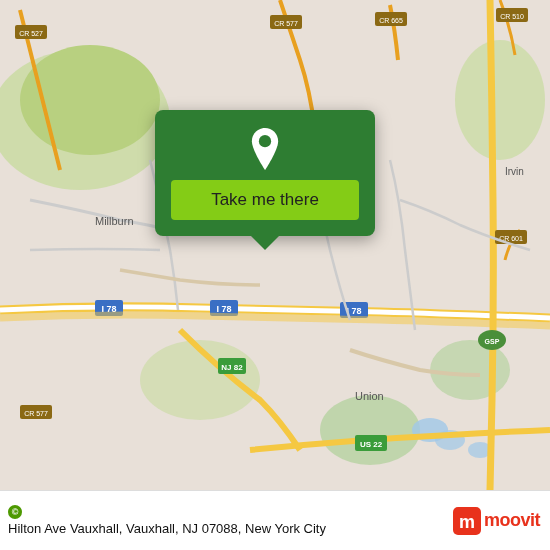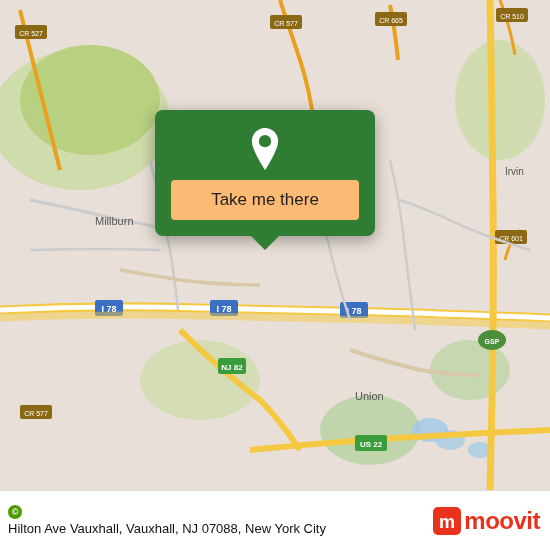--- a/index.html
+++ b/index.html
@@ -53,21 +53,21 @@
       border-top: 14px solid #2e7d32;
     }
 
     #popup-pin {
       width: 42px;
       height: 42px;
       margin-bottom: 10px;
     }
 
     #popup-btn {
-      background: #fdba74;
+      background: #84cc16;
       color: #222;
       border: none;
       border-radius: 4px;
       padding: 10px 28px;
       font-size: 17px;
       font-weight: 500;
       cursor: pointer;
       width: 100%;
       text-align: center;
     }
@@ -121,21 +121,21 @@
       text-align: right;
     }
 
     #moovit-logo {
       display: flex;
       align-items: center;
       gap: 3px;
     }
 
     #moovit-text {
-      font-size: 24px;
+      font-size: 18px;
       font-weight: 700;
       color: #e8321c;
       letter-spacing: -0.5px;
     }
 
     #moovit-icon {
       width: 28px;
       height: 28px;
     }
   </style>

